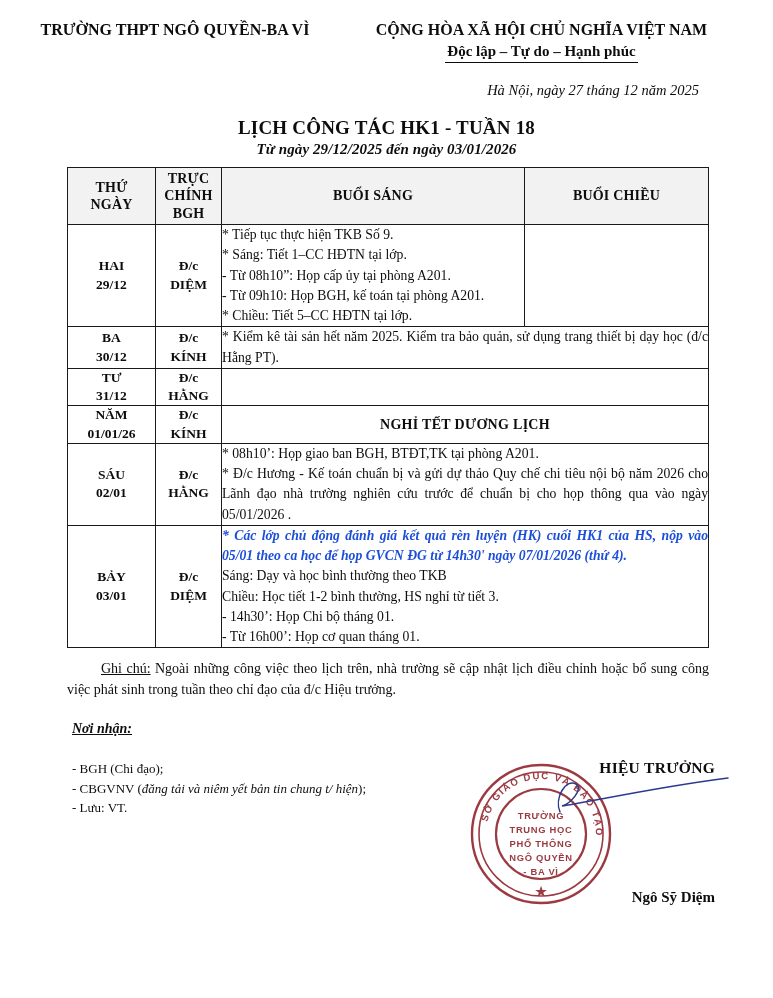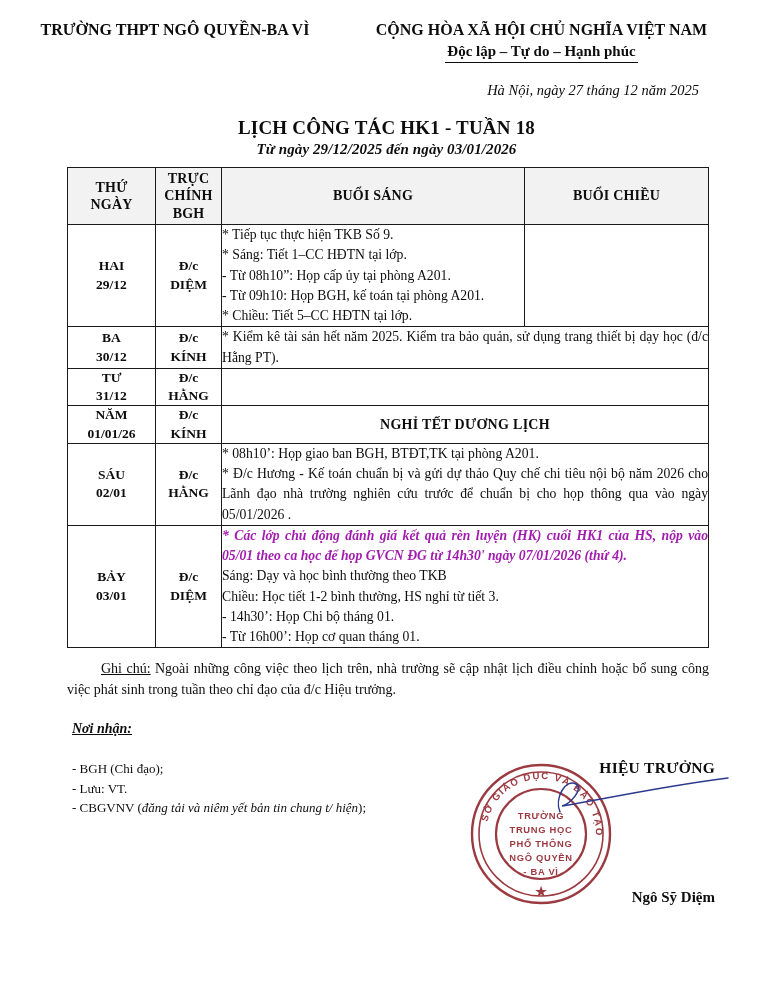--- a/index.html
+++ b/index.html
@@ -131,21 +131,21 @@
   }
   td.content .ln { display: block; }
   td.content .ln b { font-weight: normal; }
   td.holiday {
     text-align: center;
     font-weight: bold;
     font-size: 14px;
     letter-spacing: .3px;
   }
   .red-italic {
-    color: #a21caf;
+    color: #1d4ed8;
     font-style: italic;
     font-weight: bold;
   }
 
   
   .note {
     margin: 10px 64px 0 67px;
     font-size: 14px;
     line-height: 1.5;
     text-align: justify;
@@ -341,22 +341,22 @@
   </div>
 
   <div class="note">
     <u>Ghi chú:</u><span> Ngoài những công việc theo lịch trên, nhà trường sẽ cập nhật lịch điều chỉnh hoặc bổ sung công việc phát sinh trong tuần theo chỉ đạo của đ/c Hiệu trưởng.</span>
   </div>
 
   <div class="recipients">
     <span class="recip-title">Nơi nhận:</span>
     <div id="recip-list">
         <div class="recip-line">- BGH (Chi đạo);</div>
+        <div class="recip-line">- CBGVNV (<i>đăng tải và niêm yết bản tin chung t/ hiện</i>);</div>
         <div class="recip-line">- Lưu: VT.</div>
-        <div class="recip-line">- CBGVNV (<i>đăng tải và niêm yết bản tin chung t/ hiện</i>);</div>
       </div>
   </div>
 
   <div class="sigblock">
     <div class="sig-title">HIỆU TRƯỞNG</div>
     <div class="sig-name">Ngô Sỹ Diệm</div>
   </div>
 
   <div class="stamp">
     <svg width="142" height="142" viewBox="0 0 142 142" xmlns="http://www.w3.org/2000/svg">

